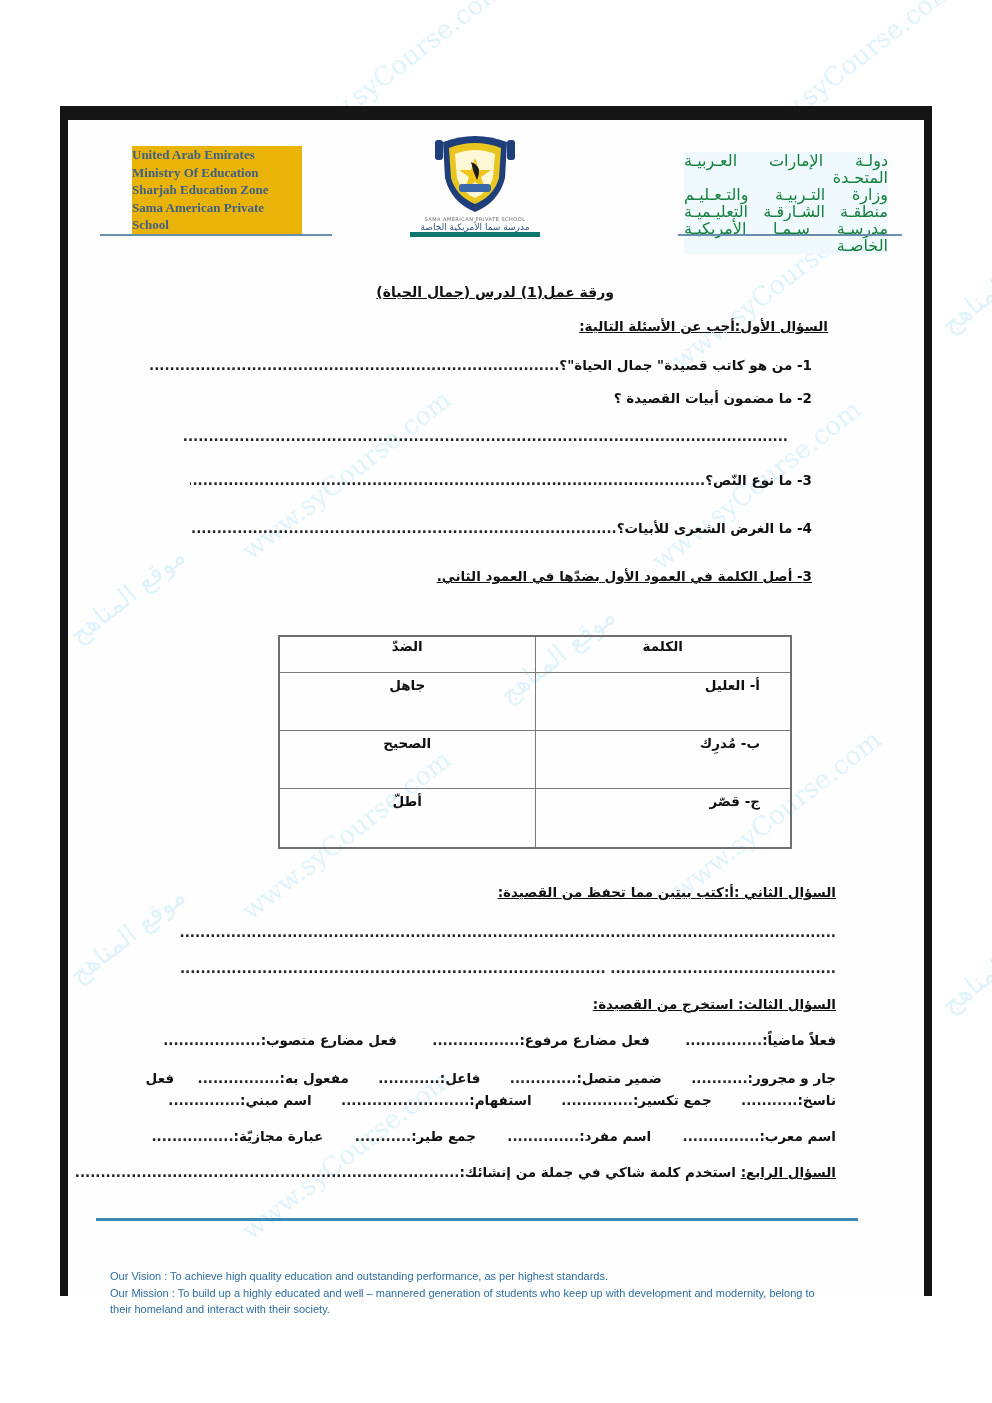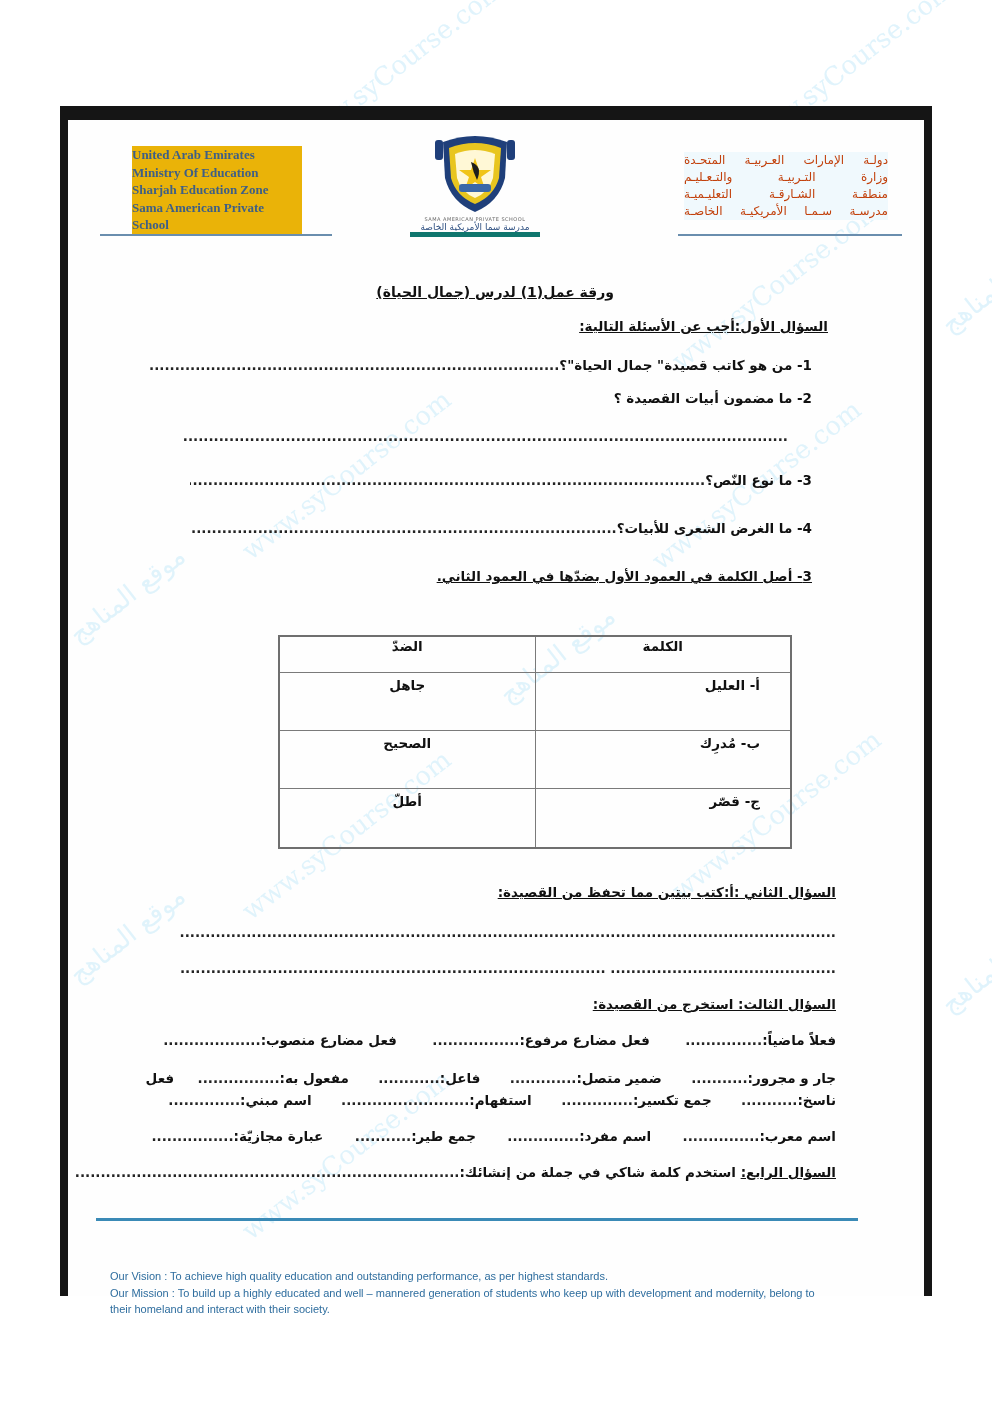--- a/index.html
+++ b/index.html
@@ -23,21 +23,21 @@
     pointer-events:none;
   }
   
   .hdr-en {
     position:absolute; left:64px; top:26px; width:170px;
     font-family:"Liberation Serif", serif; font-weight:bold; font-size:13px;
     line-height:17.5px; color:#3e5f86; background:#eab308;
   }
   .hdr-ar {
     position:absolute; left:616px; top:32px; width:204px; direction:rtl; text-align:justify;
-    font-size:12px; line-height:17px; color:#c2410c; background:#f0f9fd;
+    font-size:16px; line-height:17px; color:#15803d; background:#f0f9fd;
   }
   .hdr-ar div { text-align-last:justify; }
   .hdr-rule-l { position:absolute; left:32px; top:114px; width:232px; height:2px; background:#6a8eae; }
   .hdr-rule-r { position:absolute; left:610px; top:114px; width:224px; height:2px; background:#6a8eae; }
   .logo {
     position:absolute; left:342px; top:12px; width:130px; height:108px; text-align:center;
   }
   .logo svg { display:block; margin:0 auto; }
   .logo-en { font-size:5px; color:#666; letter-spacing:0.5px; margin-top:2px; }
   .logo-ar { font-size:9px; color:#2d4f80; direction:rtl; border-bottom:5px solid #0f766e; }

